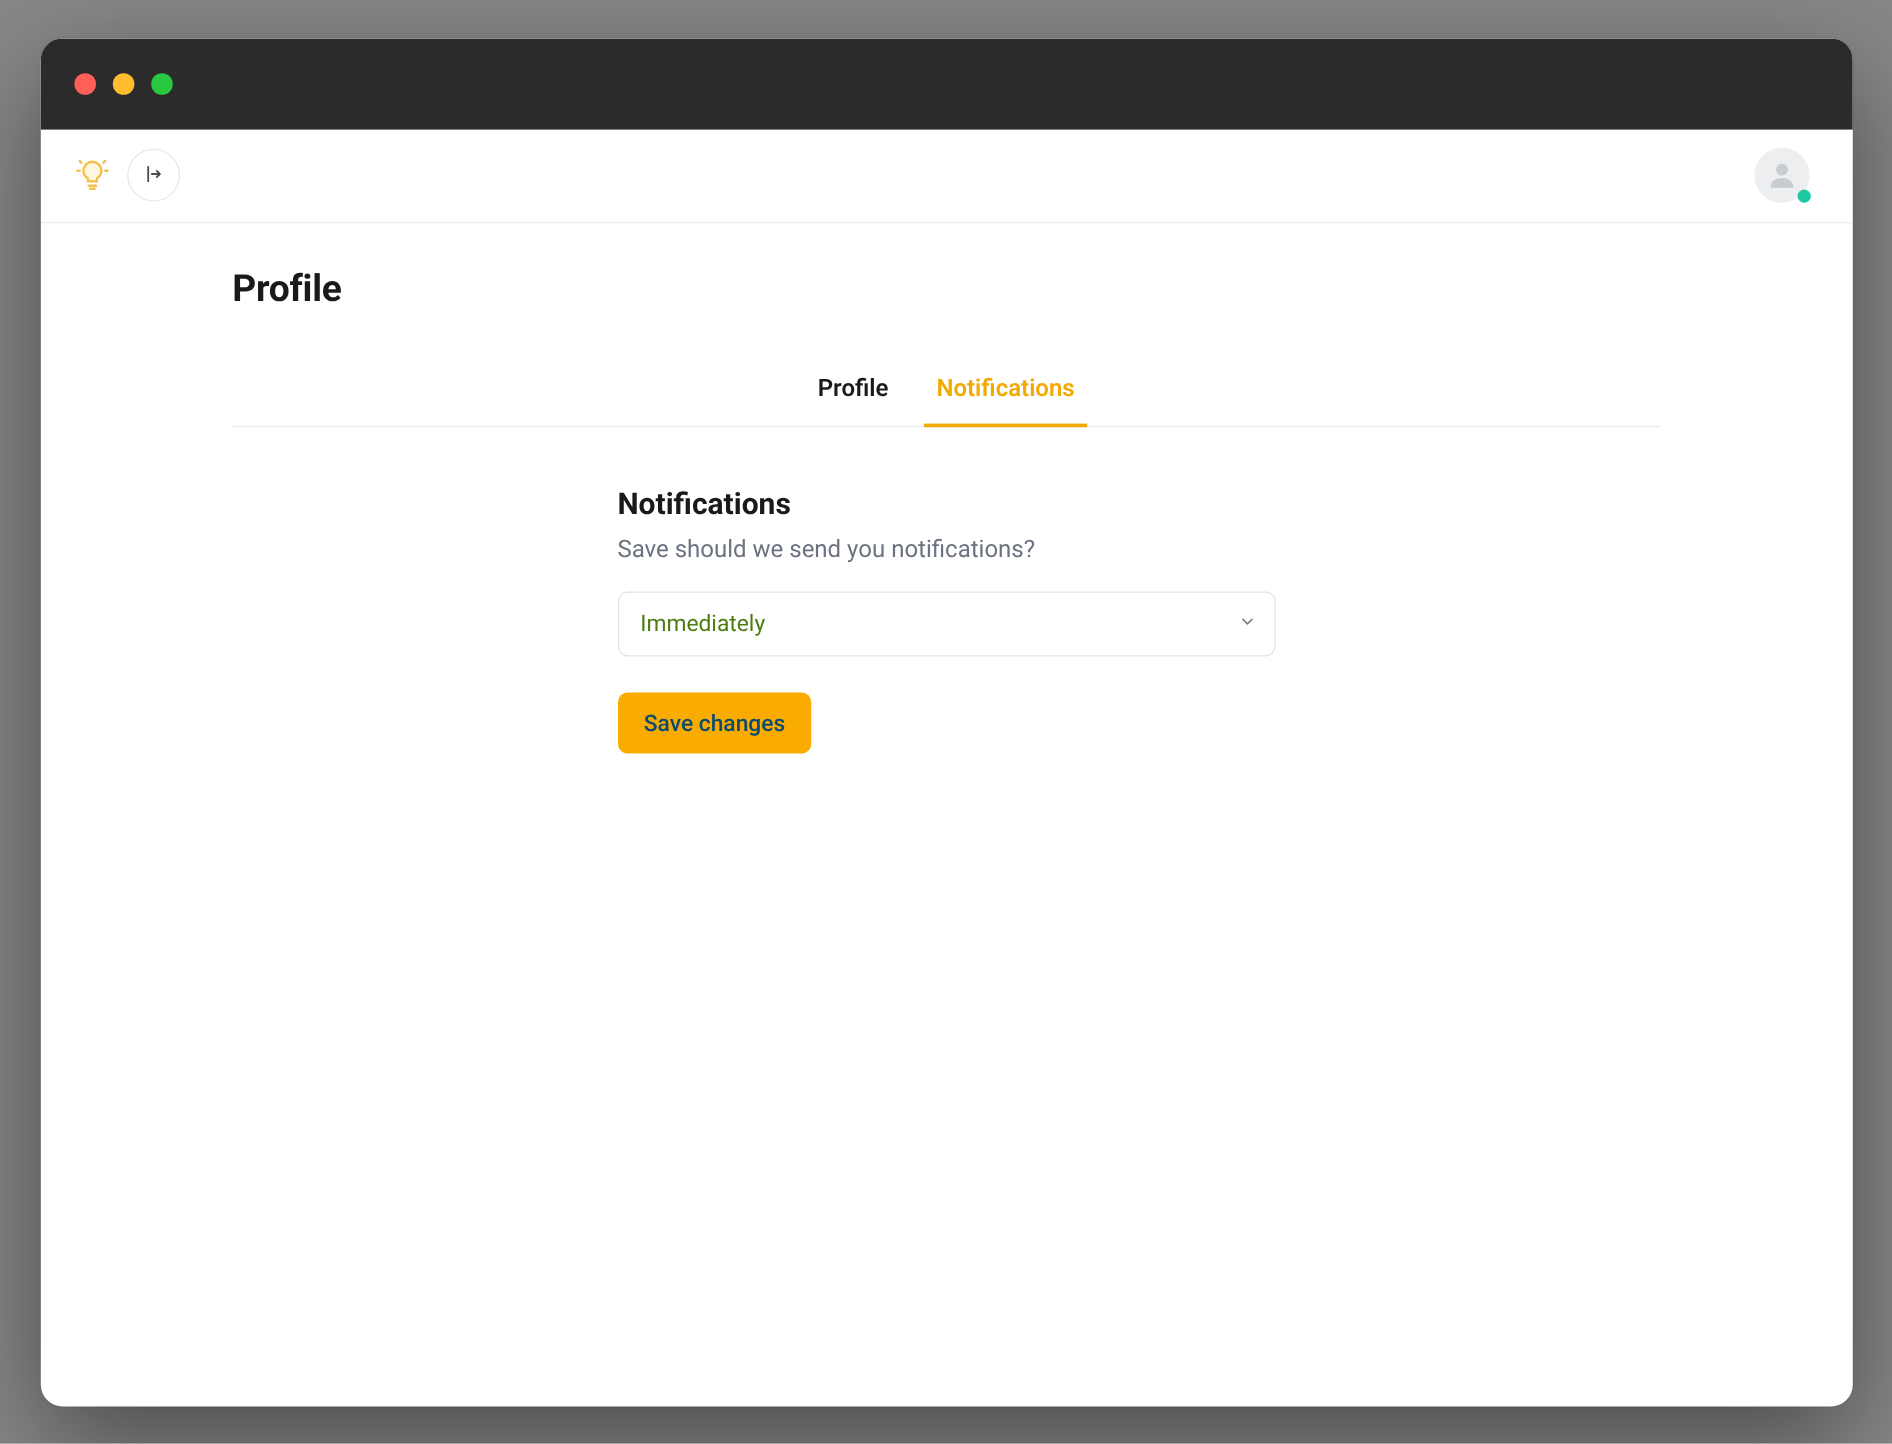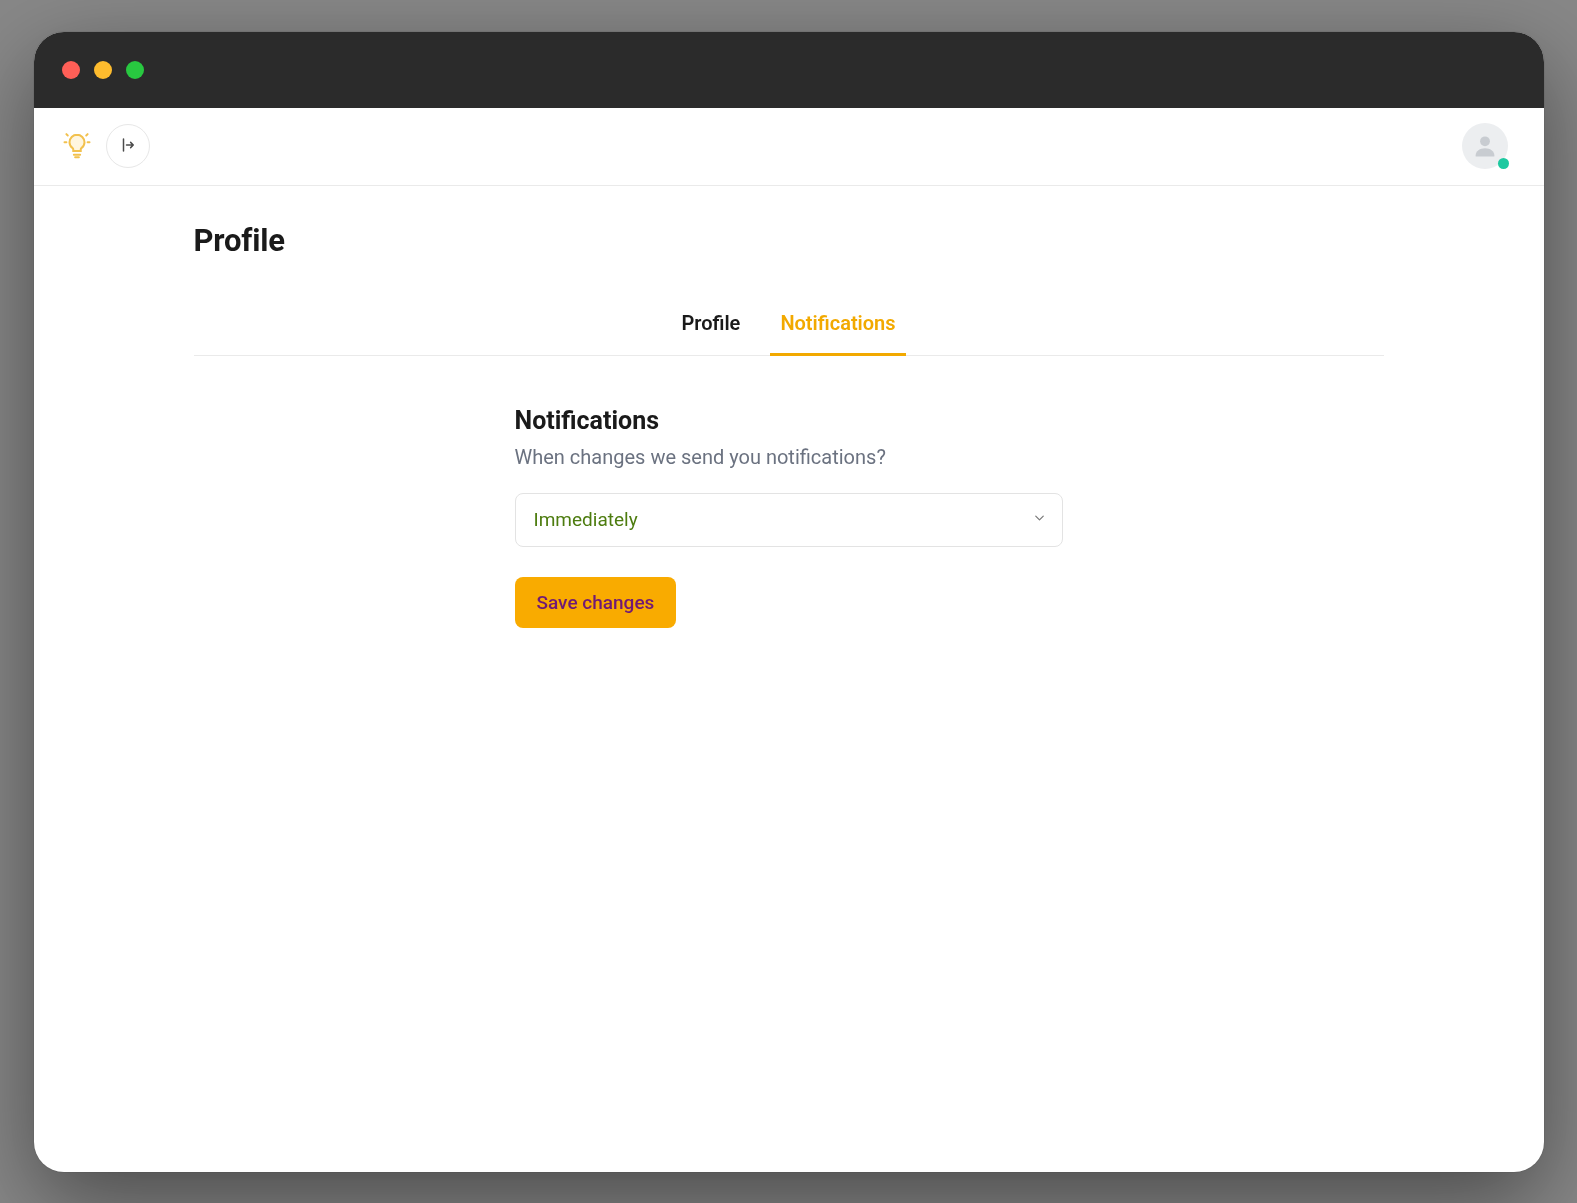--- a/index.html
+++ b/index.html
@@ -13,21 +13,21 @@
       width: 1577px;
       height: 1203px;
       display: flex;
       align-items: center;
       justify-content: center;
     }
     .window-frame {
       width: 1510px;
       height: 1140px;
       background: #fff;
-      border-radius: 30px;
+      border-radius: 18px;
       overflow: hidden;
       box-shadow: 0 30px 90px rgba(0,0,0,0.45), 0 0 0 1px rgba(0,0,0,0.05);
       display: flex;
       flex-direction: column;
     }
     .titlebar {
       background: #2b2b2b;
       height: 76px;
       display: flex;
       align-items: center;
@@ -171,21 +171,21 @@
     }
     .chevron {
       position: absolute;
       right: 16px;
       top: 50%;
       transform: translateY(-50%);
       pointer-events: none;
     }
     .save-btn {
       background: #f9ab00;
-      color: #701a75;
+      color: #0c4a6e;
       border: none;
       border-radius: 8px;
       padding: 14px 22px;
       font-size: 19px;
       font-weight: 500;
       cursor: pointer;
       font-family: inherit;
     }
   </style>
 </head>
@@ -237,21 +237,21 @@
         <div class="tab">
           <span>Profile</span>
         </div>
         <div class="tab active">
           <span>Notifications</span>
         </div>
       </div>
 
       <div class="section">
         <h2 class="section-title">Notifications</h2>
-        <p class="section-desc">When changes we send you notifications?</p>
+        <p class="section-desc">Save should we send you notifications?</p>
 
         <div class="select-wrap">
           <select class="select">
             <option>Immediately</option>
           </select>
           <span class="chevron">
             <svg width="15" height="15" viewBox="0 0 24 24" fill="none">
               <path d="M6 9l6 6 6-6" stroke="#7b7b7b" stroke-width="2" stroke-linecap="round" stroke-linejoin="round"></path>
             </svg>
           </span>

